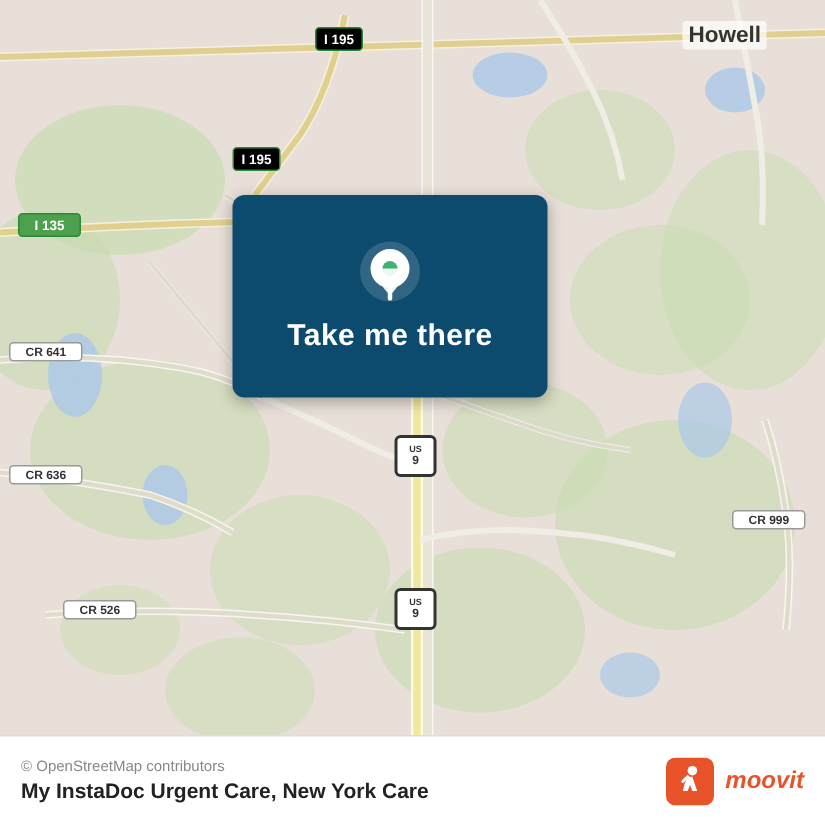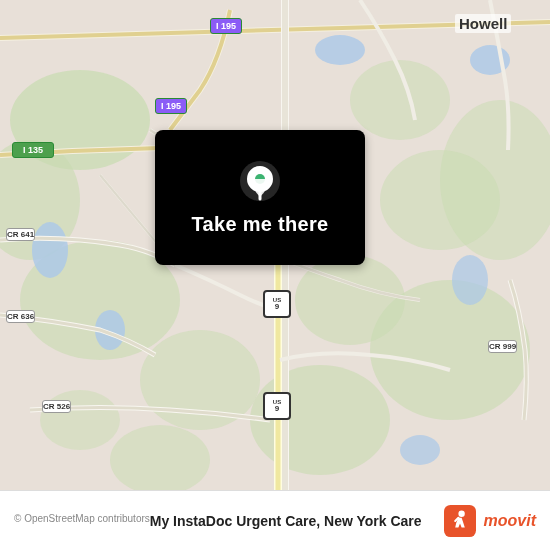--- a/index.html
+++ b/index.html
@@ -25,21 +25,21 @@
       height: 100%;
     }
 
     
     #location-card {
       position: absolute;
       top: 130px;
       left: 155px;
       width: 210px;
       height: 135px;
-      background-color: #000000;
+      background-color: #0c4a6e;
       border-radius: 8px;
       display: flex;
       flex-direction: column;
       align-items: center;
       justify-content: center;
       gap: 10px;
       box-shadow: 0 3px 10px rgba(0,0,0,0.3);
     }
 
     #pin-icon {
@@ -64,21 +64,21 @@
       background: white;
       display: flex;
       align-items: center;
       justify-content: space-between;
       padding: 0 14px;
       border-top: 1px solid #ddd;
     }
 
     #location-info {
       display: flex;
-      flex-direction: row;
+      flex-direction: column;
       justify-content: center;
     }
 
     #copyright-text {
       font-size: 10px;
       color: #888;
       margin-bottom: 2px;
     }
 
     #location-name {
@@ -106,26 +106,26 @@
     }
 
     
     .road-label {
       position: absolute;
       font-size: 9px;
       font-weight: bold;
       background: #fff;
       border: 1px solid #aaa;
       border-radius: 3px;
-      padding: 1px 0;
+      padding: 1px 10px;
       color: #333;
     }
 
     .highway-label {
-      background: #8b5cf6;
+      background: #000000;
       color: white;
       border-color: #2a8a35;
     }
 
     .cr-label {
       background: #fff;
       color: #333;
       border-color: #999;
     }
   </style>

